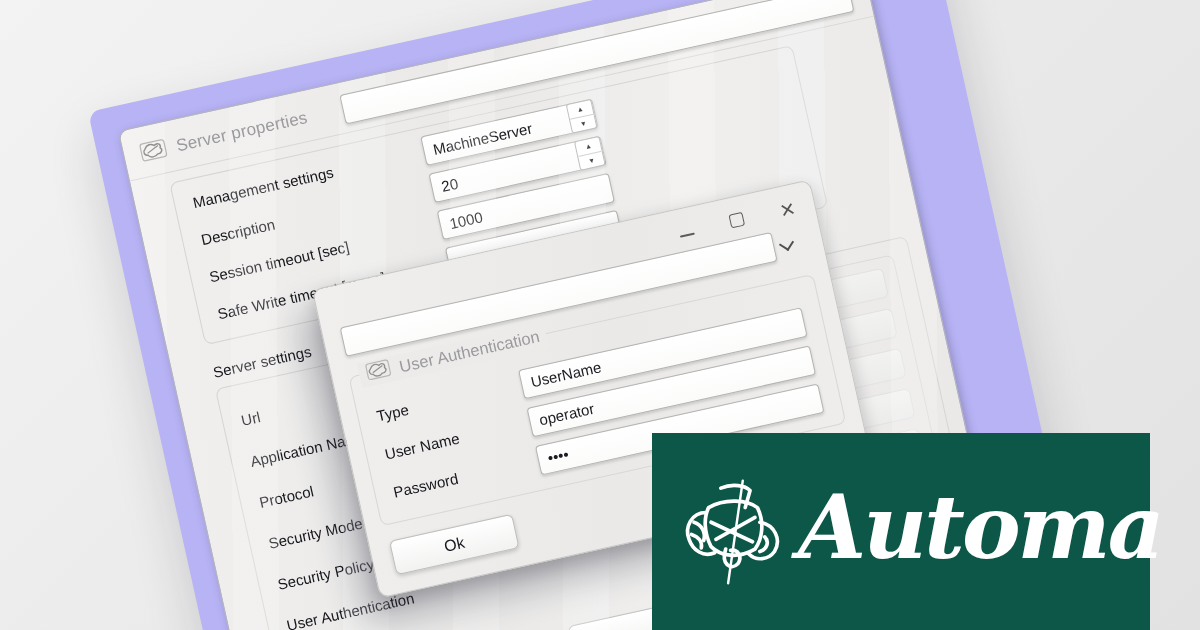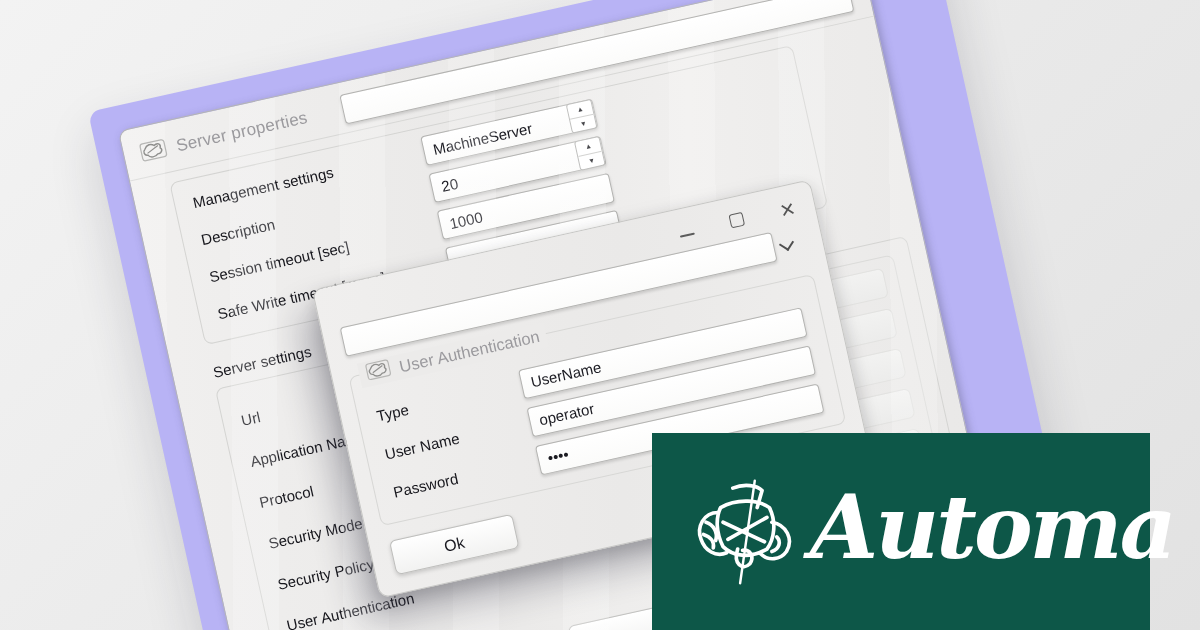--- a/index.html
+++ b/index.html
@@ -94,21 +94,21 @@
   .dlg-row { display:flex; align-items:center; height:39px; }
   .dlg-row .lbl { width:148px; font-size:15px; color:#17171d; }
   .dlg-row .field { flex:1; }
   .dlg-buttons { display:flex; justify-content:space-between; margin:16px 20px 0 20px; }
   .btn { width:124px; height:33px; display:flex; align-items:center; justify-content:center;
     border:1px solid #bebebc; border-radius:6px; font-size:16px; color:#191920;
     background:linear-gradient(180deg,#ffffff,#f2f2f1); box-shadow:0 2px 4px rgba(0,0,0,.18); }
 
   
   .banner { position:absolute; left:652px; top:433px; width:498px; height:197px;
-    background:#0d5748; z-index:30; display:flex; align-items:center; padding-left:32px; box-sizing:border-box; }
+    background:#0d5748; z-index:30; display:flex; align-items:center; padding-left:20px; box-sizing:border-box; }
   .brand-logo { width:122px; height:122px; flex:0 0 auto; margin-right:4px; }
   .brand-word { color:#ffffff; font-family:"DejaVu Serif", serif; font-style:italic; font-weight:bold;
     font-size:88px; letter-spacing:-3px; line-height:1; padding-bottom:10px; white-space:nowrap; }
 
   .title-icon { flex:0 0 auto; }
 </style>
 </head>
 <body>
 
 <div class="scene">

